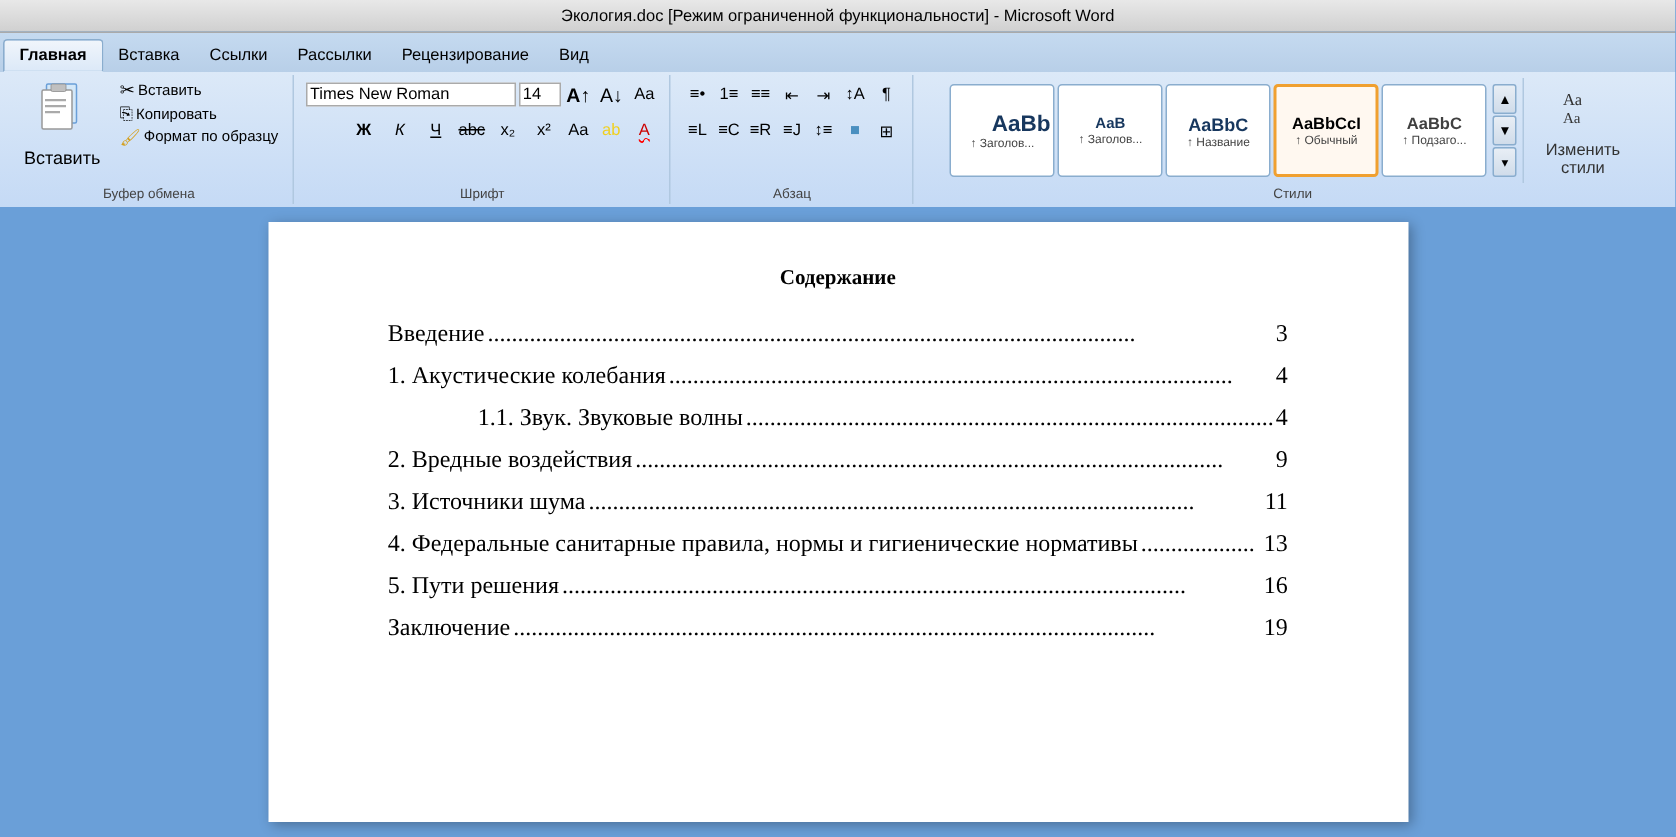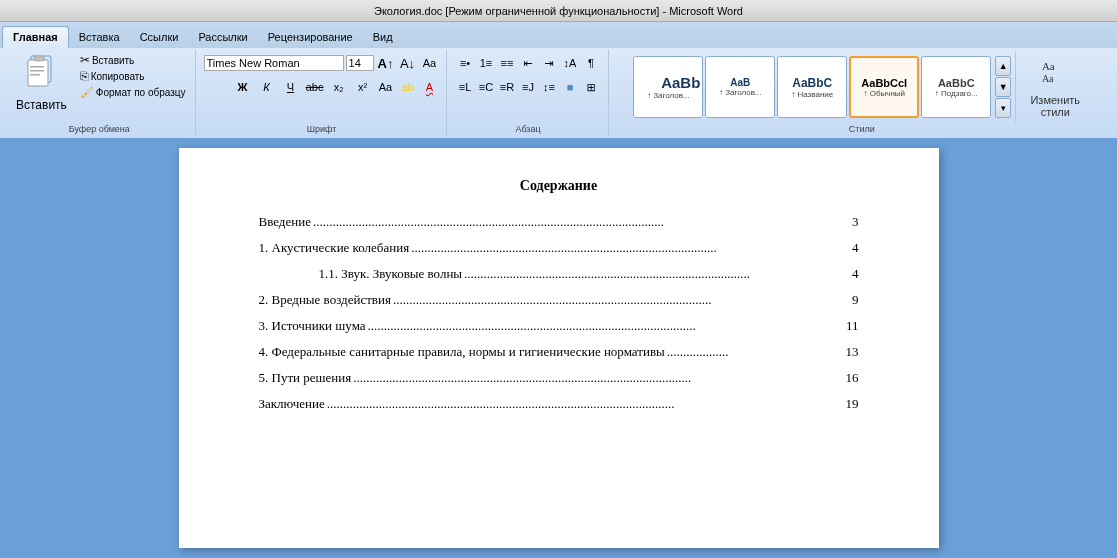--- a/index.html
+++ b/index.html
@@ -241,21 +241,21 @@
       text-align: center;
       font-weight: bold;
       font-size: 14px;
       margin-bottom: 20px;
     }
 
     .toc-entry {
       display: flex;
       align-items: baseline;
       margin-bottom: 10px;
-      font-size: 13px;
+      font-size: 16px;
     }
 
     .toc-entry.indented {
       padding-left: 60px;
     }
 
     .toc-text {
       white-space: nowrap;
       flex-shrink: 0;
     }

